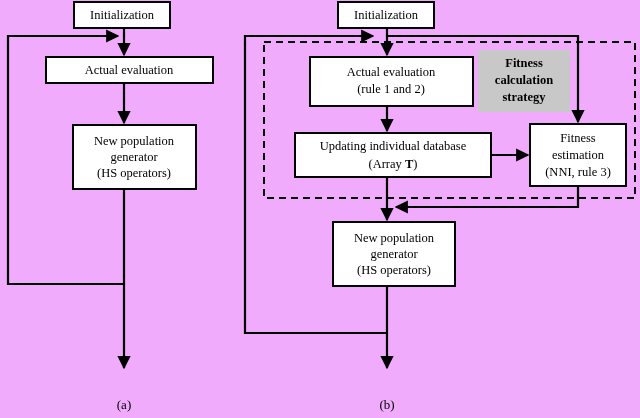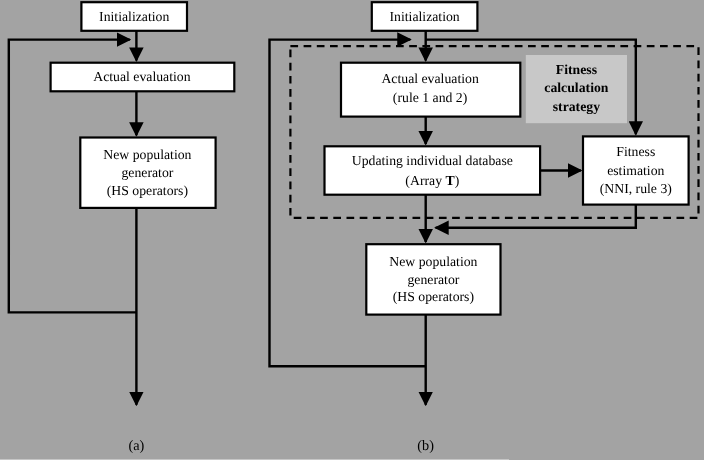--- a/index.html
+++ b/index.html
@@ -4,21 +4,21 @@
 <style>
   html, body {
     margin: 0;
     padding: 0;
     background: #ffffff;
   }
   #canvas {
     position: relative;
     width: 640px;
     height: 418px;
-    background: #a3a3a3;
+    background: #f0abfc;
     overflow: hidden;
     font-family: "Liberation Serif", serif;
   }
   svg#diagram {
     position: absolute;
     left: 0;
     top: 0;
     width: 640px;
     height: 418px;
   }

